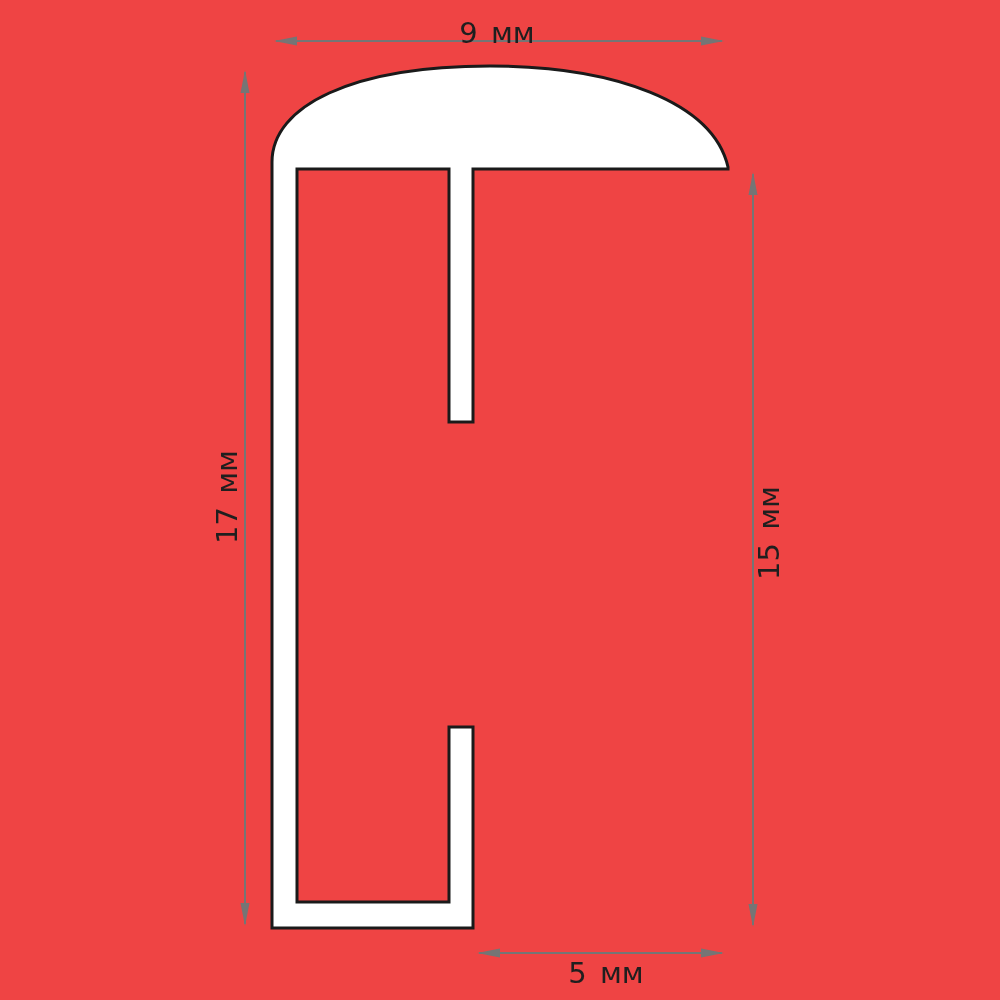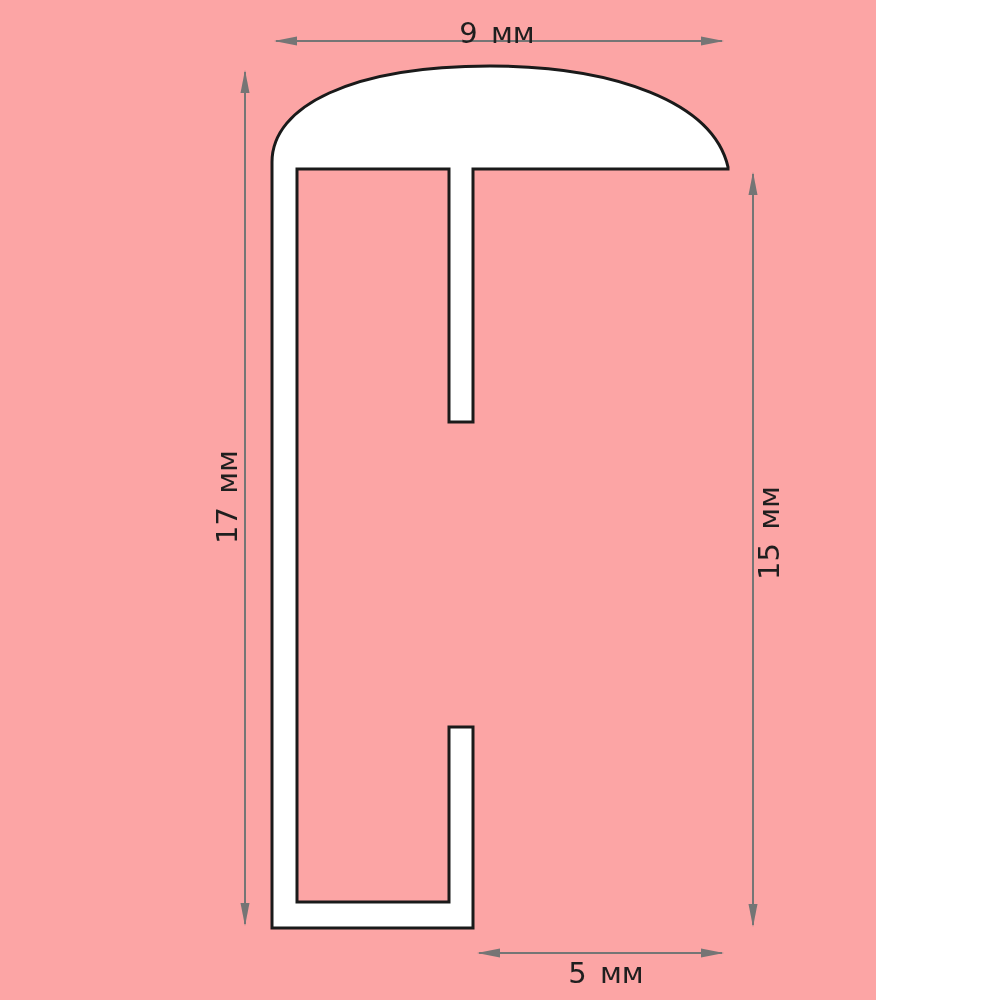--- a/index.html
+++ b/index.html
@@ -2,23 +2,23 @@
 <html><head>
 <meta charset="utf-8">
 <style>
   html, body {
     margin: 0;
     padding: 0;
     background: #ffffff;
   }
   .canvas {
     position: relative;
-    width: 876px;
+    width: 1000px;
     height: 1000px;
-    background: #fca5a5;
+    background: #ef4444;
     overflow: hidden;
   }
   svg {
     display: block;
   }
   .dim-text {
     font-family: "DejaVu Sans", "Liberation Sans", sans-serif;
     font-size: 29px;
     word-spacing: 4px;
   }

